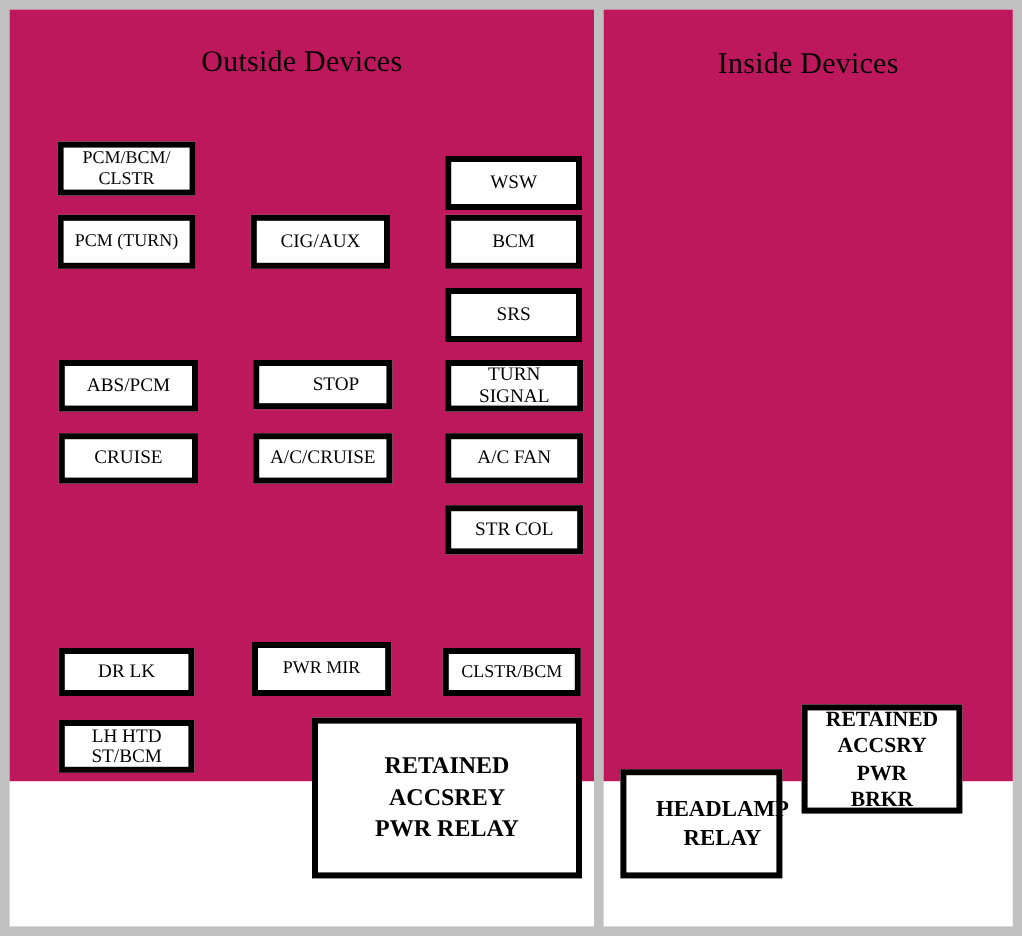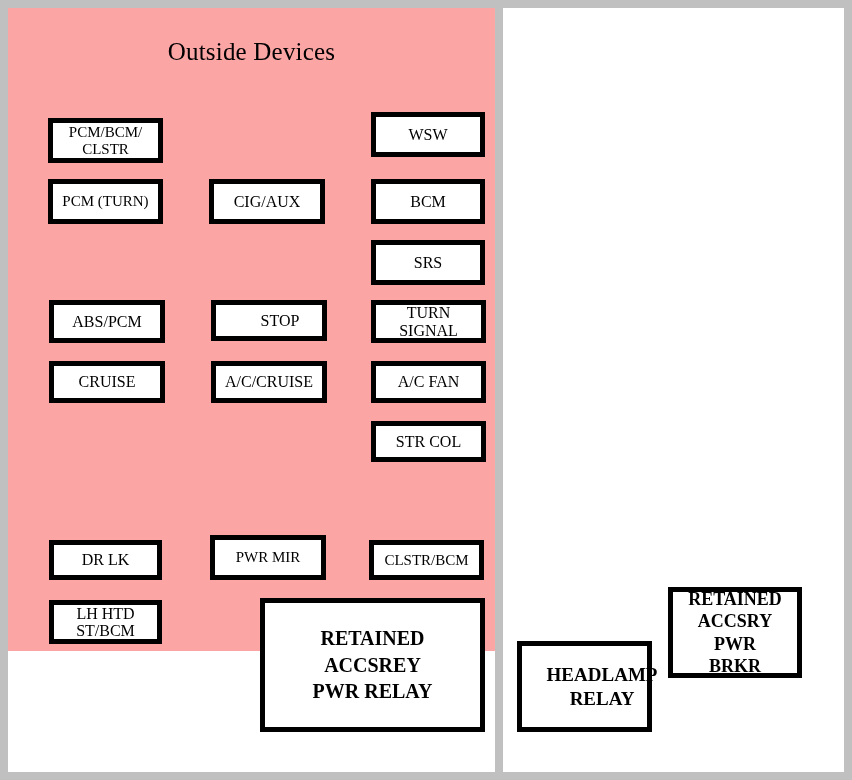--- a/index.html
+++ b/index.html
@@ -34,21 +34,21 @@
     top: 0px;
     width: 8px;
     height: 780px;
     background: #c0c0c0;
   }
 
   .panel {
     position: absolute;
     top: 8px;
     height: 643px;
-    background: #fca5a5;
+    background: #be185d;
   }
   .panel-outside { left: 8px;   width: 487px; }
   .panel-inside  { left: 503px; width: 341px; }
 
   .panel-title {
     position: absolute;
     text-align: center;
     font-size: 25px;
     font-weight: normal;
     color: #000000;
@@ -89,21 +89,21 @@
   <div class="frame-bar frame-left"></div>
   <div class="frame-bar frame-right"></div>
 
   <div class="panel panel-outside">
     <div class="panel-title title-outside">Outside Devices</div>
     <div id="outside-boxes">
         <div class="fuse small" style="left: 40px; top: 110px; width: 115px; height: 45px;">PCM/BCM/
 CLSTR</div>
         <div class="fuse small" style="left: 40px; top: 171px; width: 115px; height: 45px;">PCM (TURN)</div>
         <div class="fuse" style="left: 201px; top: 171px; width: 116px; height: 45px;">CIG/AUX</div>
-        <div class="fuse" style="left: 363px; top: 104px; width: 114px; height: 45px; text-align: right;">WSW</div>
+        <div class="fuse" style="left: 363px; top: 122px; width: 114px; height: 45px; text-align: right;">WSW</div>
         <div class="fuse" style="left: 363px; top: 171px; width: 114px; height: 45px;">BCM</div>
         <div class="fuse" style="left: 363px; top: 232px; width: 114px; height: 45px;">SRS</div>
         <div class="fuse" style="left: 41px; top: 292px; width: 116px; height: 43px; text-align: center;">ABS/PCM</div>
         <div class="fuse" style="left: 203px; top: 292px; width: 116px; height: 41px; padding-left: 24px;">STOP</div>
         <div class="fuse" style="left: 363px; top: 292px; width: 115px; height: 43px;">TURN
 SIGNAL</div>
         <div class="fuse" style="left: 41px; top: 353px; width: 116px; height: 42px;">CRUISE</div>
         <div class="fuse" style="left: 203px; top: 353px; width: 116px; height: 42px;">A/C/CRUISE</div>
         <div class="fuse" style="left: 363px; top: 353px; width: 115px; height: 42px;">A/C FAN</div>
         <div class="fuse" style="left: 363px; top: 413px; width: 115px; height: 41px;">STR COL</div>
@@ -113,20 +113,23 @@
         <div class="fuse" style="left: 41px; top: 592px; width: 113px; height: 44px;">LH HTD
 ST/BCM</div>
         <div class="fuse big" style="left: 252px; top: 590px; width: 225px; height: 134px;">RETAINED
 ACCSREY
 PWR RELAY</div>
       </div>
   </div>
 
   <div class="divider"></div>
 
+  <div class="panel panel-inside">
+    <div class="panel-title title-inside">Inside Devices</div>
+  </div>
 
   <div id="inside-boxes">
       <div class="fuse relay" style="left: 668px; top: 587px; width: 134px; height: 91px;">RETAINED
 ACCSRY PWR
 BRKR</div>
       <div class="fuse bigrelay" style="left: 517px; top: 641px; width: 135px; height: 91px; padding-left: 37px;">HEADLAMP
 RELAY</div>
     </div>
 
 </div>

